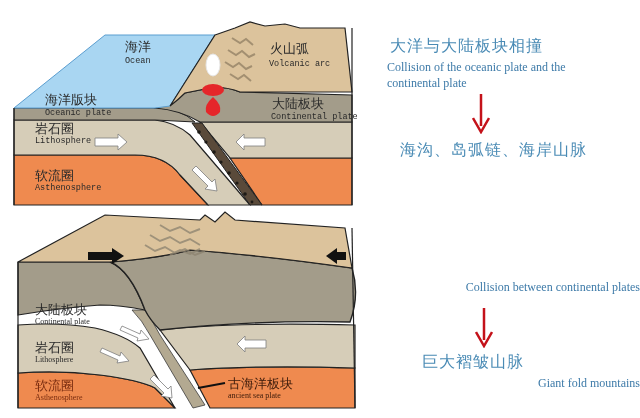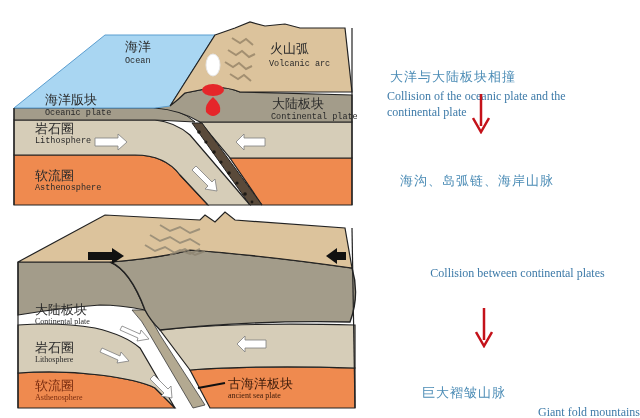--- a/index.html
+++ b/index.html
@@ -4,21 +4,21 @@
 <style>
   html, body { margin: 0; padding: 0; background: #ffffff; }
   body { width: 640px; height: 418px; position: relative; overflow: hidden;
          font-family: "DejaVu Serif", serif; }
   .diagram { position: absolute; left: 0; }
   svg text { font-family: "DejaVu Serif", serif; }
   .lbl-cn { font-size: 13px; fill: #2a2a2a; }
   .lbl-en { font-size: 8.5px; fill: #2a2a2a; font-family: "Liberation Mono", monospace; }
   .lbl-en2 { font-size: 8px; fill: #2a2a2a; font-family: "Liberation Serif", serif; }
   .panel { position: absolute; text-align: center; color: #2e6f9e; }
-  .cn { font-family: "DejaVu Sans", sans-serif; color: #4a8bb5; font-size: 13px; letter-spacing: 1px; white-space: nowrap; margin-top: 32px; }
+  .cn { font-family: "DejaVu Sans", sans-serif; color: #4a8bb5; font-size: 16px; letter-spacing: 1px; white-space: nowrap; }
   .en { font-family: "Liberation Serif", serif; color: #3d7aa8; font-size: 12px; line-height: 16px; white-space: nowrap; }
   .arrow { position: absolute; width: 18px; }
 </style>
 </head>
 <body>
 
 <svg class="diagram" style="top:0" width="360" height="212" viewBox="0 0 360 212">
 
   <path d="M14,155 L135,155 Q165,155 180,175 L208,205 L14,205 Z" fill="#ef8a4f" stroke="#222" stroke-width="1.2"></path>
 
@@ -143,21 +143,21 @@
 </div>
 <svg class="arrow" style="left:472px; top:94px;" width="18" height="40" viewBox="0 0 18 40">
   <line x1="9" y1="0" x2="9" y2="32" stroke="#c4121a" stroke-width="2.5"></line>
   <path d="M1,24 L9,38 L17,24" fill="none" stroke="#c4121a" stroke-width="2.5"></path>
 </svg>
 <div class="panel" style="left:395px; top:140px; width:265px;">
   <div class="cn" style="text-align:left; padding-left:5px;">海沟、岛弧链、海岸山脉</div>
 </div>
 
 <div class="panel" style="left:395px; top:262px; width:245px;">
-  <div class="en" style="text-align:center; margin-top:3px;">Collision between continental plates</div>
+  <div class="en" style="text-align:right; margin-top:17px;">Collision between continental plates</div>
 </div>
 <svg class="arrow" style="left:475px; top:308px;" width="18" height="40" viewBox="0 0 18 40">
   <line x1="9" y1="0" x2="9" y2="32" stroke="#c4121a" stroke-width="2.5"></line>
   <path d="M1,24 L9,38 L17,24" fill="none" stroke="#c4121a" stroke-width="2.5"></path>
 </svg>
 <div class="panel" style="left:410px; top:352px; width:230px;">
   <div class="cn" style="text-align:left; padding-left:12px;">巨大褶皱山脉</div>
   <div class="en" style="text-align:right; margin-top:2px;">Giant fold mountains</div>
 </div>
 

